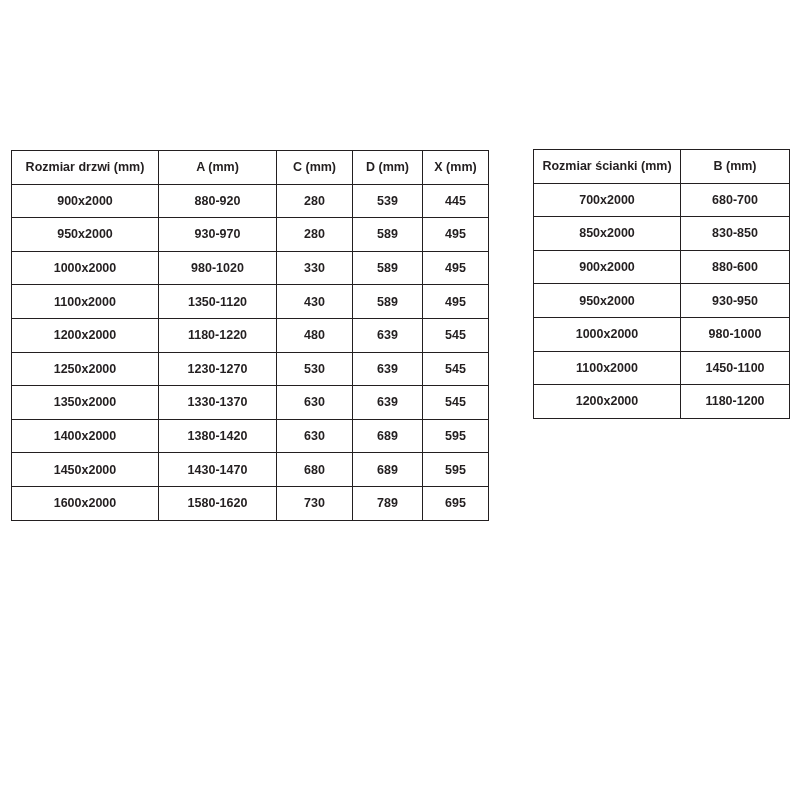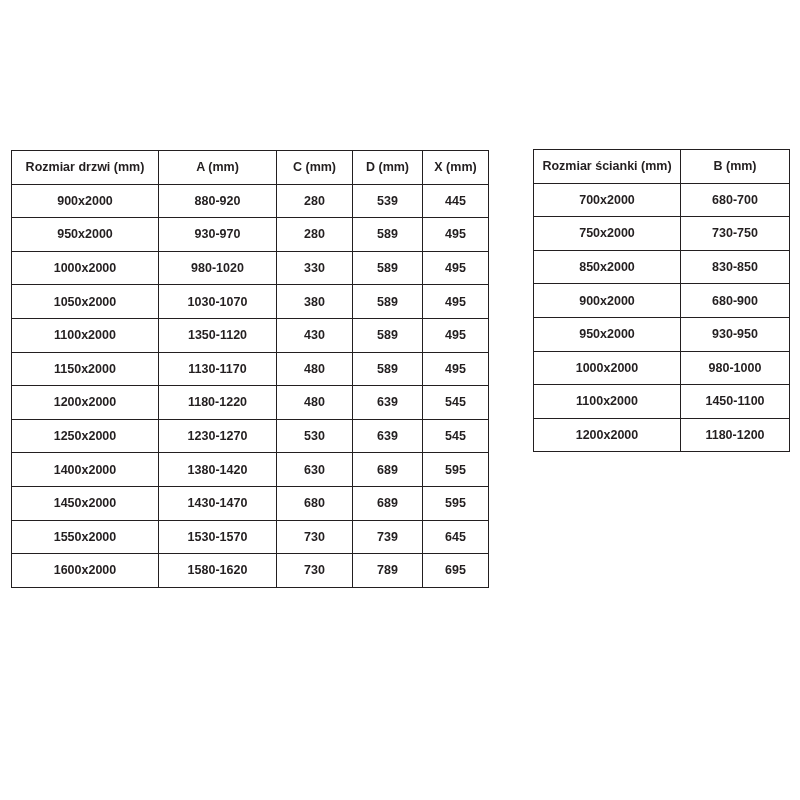--- a/index.html
+++ b/index.html
@@ -106,74 +106,60 @@
         <td>495</td>
       </tr>
       <tr>
         <td>1000x2000</td>
         <td>980-1020</td>
         <td>330</td>
         <td>589</td>
         <td>495</td>
       </tr>
       <tr>
-        <td>1050x2000</td>
-        <td>1030-1070</td>
-        <td>380</td>
-        <td>589</td>
-        <td>495</td>
-      </tr>
-      <tr>
         <td>1100x2000</td>
         <td>1350-1120</td>
         <td>430</td>
         <td>589</td>
         <td>495</td>
       </tr>
       <tr>
-        <td>1150x2000</td>
-        <td>1130-1170</td>
-        <td>480</td>
-        <td>589</td>
-        <td>495</td>
-      </tr>
-      <tr>
         <td>1200x2000</td>
         <td>1180-1220</td>
         <td>480</td>
         <td>639</td>
         <td>545</td>
       </tr>
       <tr>
         <td>1250x2000</td>
         <td>1230-1270</td>
         <td>530</td>
         <td>639</td>
         <td>545</td>
       </tr>
       <tr>
+        <td>1350x2000</td>
+        <td>1330-1370</td>
+        <td>630</td>
+        <td>639</td>
+        <td>545</td>
+      </tr>
+      <tr>
         <td>1400x2000</td>
         <td>1380-1420</td>
         <td>630</td>
         <td>689</td>
         <td>595</td>
       </tr>
       <tr>
         <td>1450x2000</td>
         <td>1430-1470</td>
         <td>680</td>
         <td>689</td>
         <td>595</td>
-      </tr>
-      <tr>
-        <td>1550x2000</td>
-        <td>1530-1570</td>
-        <td>730</td>
-        <td>739</td>
-        <td>645</td>
       </tr>
       <tr>
         <td>1600x2000</td>
         <td>1580-1620</td>
         <td>730</td>
         <td>789</td>
         <td>695</td>
       </tr>
     </tbody>
   </table>
@@ -188,30 +174,26 @@
         <th class="hdr-cell">Rozmiar ścianki (mm)</th>
         <th class="hdr-cell">B (mm)</th>
       </tr>
     </thead>
     <tbody>
       <tr>
         <td>700x2000</td>
         <td>680-700</td>
       </tr>
       <tr>
-        <td>750x2000</td>
-        <td>730-750</td>
-      </tr>
-      <tr>
         <td>850x2000</td>
         <td>830-850</td>
       </tr>
       <tr>
         <td>900x2000</td>
-        <td>680-900</td>
+        <td>880-600</td>
       </tr>
       <tr>
         <td>950x2000</td>
         <td>930-950</td>
       </tr>
       <tr>
         <td>1000x2000</td>
         <td>980-1000</td>
       </tr>
       <tr>

